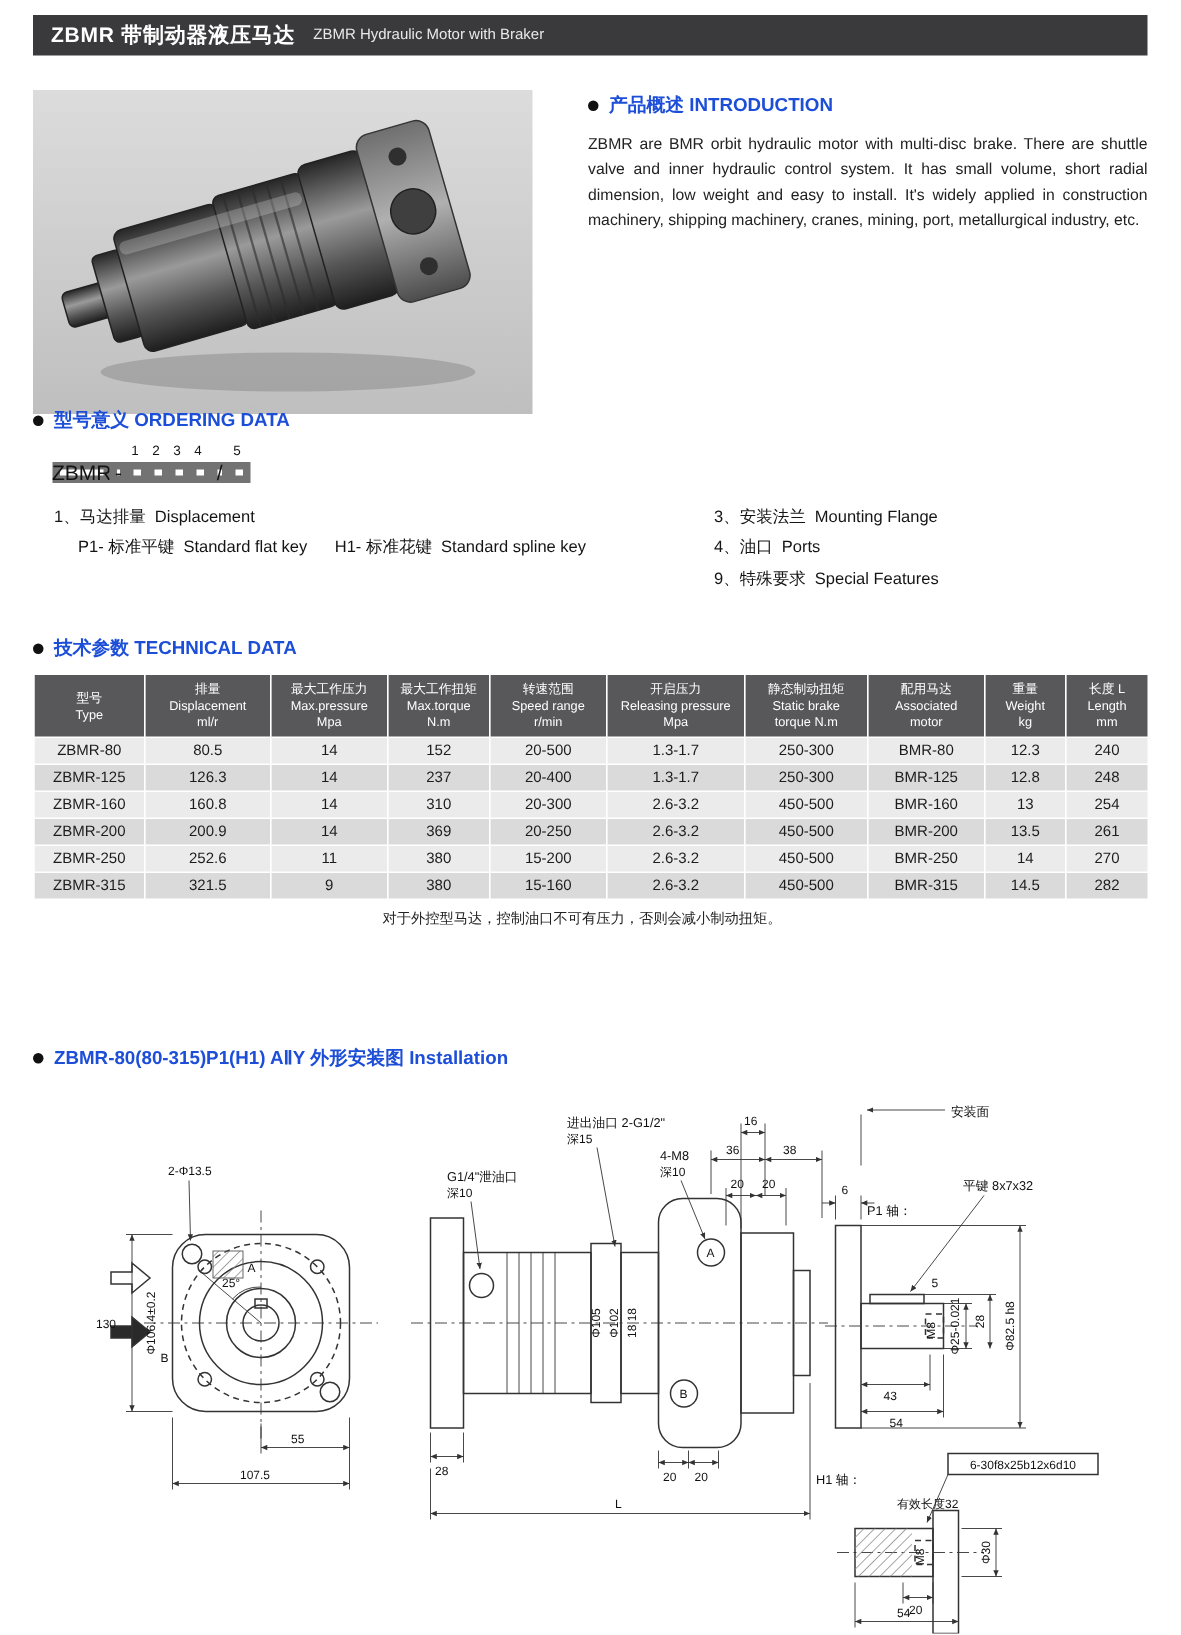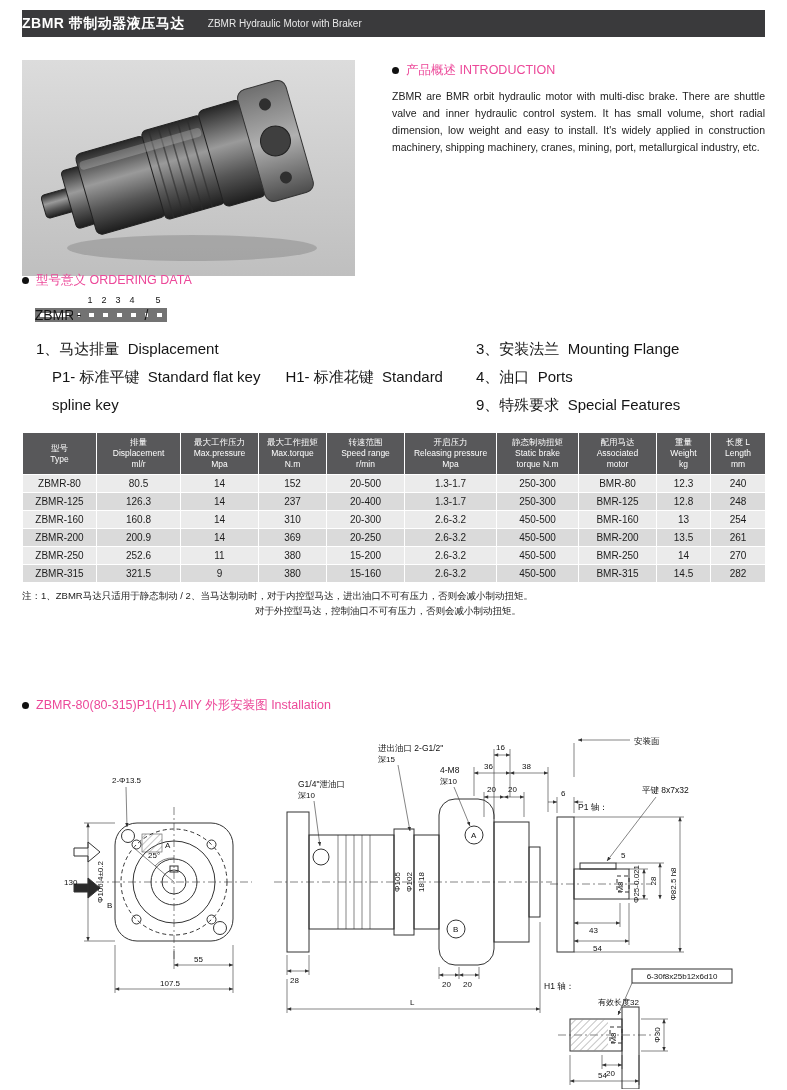--- a/index.html
+++ b/index.html
@@ -2,47 +2,47 @@
 <html><head>
 <meta charset="utf-8">
 <style>
   html,body{margin:0;padding:0}
   body{width:787px;height:1090px;position:relative;background:#ffffff;overflow:hidden;
        font-family:"Liberation Sans",sans-serif;color:#141414}
   .abs{position:absolute}
 
   
   .titlebar{left:22px;top:10px;width:743px;height:27px;background:#3a3a3c;color:#fff;
-            display:flex;align-items:center;gap:23px;padding:0 0;box-sizing:border-box}
+            display:flex;align-items:center;gap:12px;padding:0 12px;box-sizing:border-box}
   .title-cn{font-size:14px;font-weight:bold;letter-spacing:.5px}
   .title-en{font-size:10px;color:#e8e8e8}
 
   
   .photo{left:22px;top:60px;width:333px;height:216px;background:linear-gradient(#dcdcdc,#bfbfbf)}
 
   
-  .sec-head{display:flex;align-items:center;gap:7px;font-weight:normal;font-size:12.5px;color:#ec4899}
+  .sec-head{display:flex;align-items:center;gap:7px;font-weight:bold;font-size:12.5px;color:#1d4ed8}
   .bullet{width:7px;height:7px;border-radius:50%;background:#111;flex:none}
 
   
   .intro{left:392px;top:62px;width:373px}
   .intro p{font-size:10.5px;line-height:1.62;text-align:justify;margin:9px 0 0;color:#222}
 
   
   .ordering{left:22px;top:272px;width:743px}
   .code-diagram{position:relative;margin:6px 0 8px 14px;height:32px}
   .code-nums span{position:absolute;top:0;font-size:9px;transform:translateX(-50%)}
   .code-boxes{position:absolute;top:13px;left:0;display:flex}
   .cbox{border:5px solid #737373;height:14px;display:flex;align-items:center;justify-content:center;
         font-size:14px;margin-left:-1px;box-sizing:border-box}
   .cb-zbmr{width:39px}.cb-dash{width:12px}.cb-s{width:15px}.cb-slash{width:13px}
   .ordering-cols{display:flex;margin-left:14px}
   .ocol-left{width:440px}
   .ocol-right{flex:1}
-  .oc-item{font-size:15px;line-height:1.85;white-space:pre-wrap}
+  .oc-item{font-size:11px;line-height:1.85;white-space:pre-wrap}
   .oc-item.indent{padding-left:16px}
 
   
   .technical{left:22px;top:424px;width:743px}
   table{border-collapse:collapse;width:743px;table-layout:fixed;margin-top:8px}
   th{background:#58585a;color:#fff;font-size:8.5px;font-weight:normal;padding:4px 1px;
      border:1px solid #fff;white-space:pre-line;line-height:1.3;vertical-align:middle;text-align:center}
   td{font-size:10px;text-align:center;padding:3px 2px;border:1px solid #fff;color:#1c1c1c}
   tbody tr:nth-child(odd){background:#ebebeb}
   tbody tr:nth-child(even){background:#dadada}
@@ -146,20 +146,24 @@
       </div>
     <div class="ocol-right">
         <div class="oc-item">3、安装法兰  Mounting Flange</div>
         <div class="oc-item">4、油口  Ports</div>
         <div class="oc-item">9、特殊要求  Special Features</div>
       </div>
   </div>
 </section>
 
 <section class="abs technical">
+  <div class="sec-head">
+    <span class="bullet"></span>
+    <span>技术参数 TECHNICAL DATA</span>
+  </div>
   <table>
     <colgroup>
       <col style="width:74px">
         <col style="width:84px">
         <col style="width:78px">
         <col style="width:68px">
       <col style="width:78px">
         <col style="width:92px">
         <col style="width:82px">
         <col style="width:78px">
@@ -268,21 +272,20 @@
           <td>15-160</td>
           <td>2.6-3.2</td>
           <td>450-500</td>
           <td>BMR-315</td>
           <td>14.5</td>
           <td>282</td>
         </tr>
       </tbody>
   </table>
   <div class="notes">
-    <div>注：1、ZBMR马达只适用于静态制动 / 2、当马达制动时，对于内控型马达，进出油口不可有压力，否则会减小制动扭矩。</div>
     <div class="note2">对于外控型马达，控制油口不可有压力，否则会减小制动扭矩。</div>
   </div>
 </section>
 
 <section class="abs installation">
   <div class="sec-head">
     <span class="bullet"></span>
     <span>ZBMR-80(80-315)P1(H1) AⅡY 外形安装图 Installation</span>
   </div>
 

